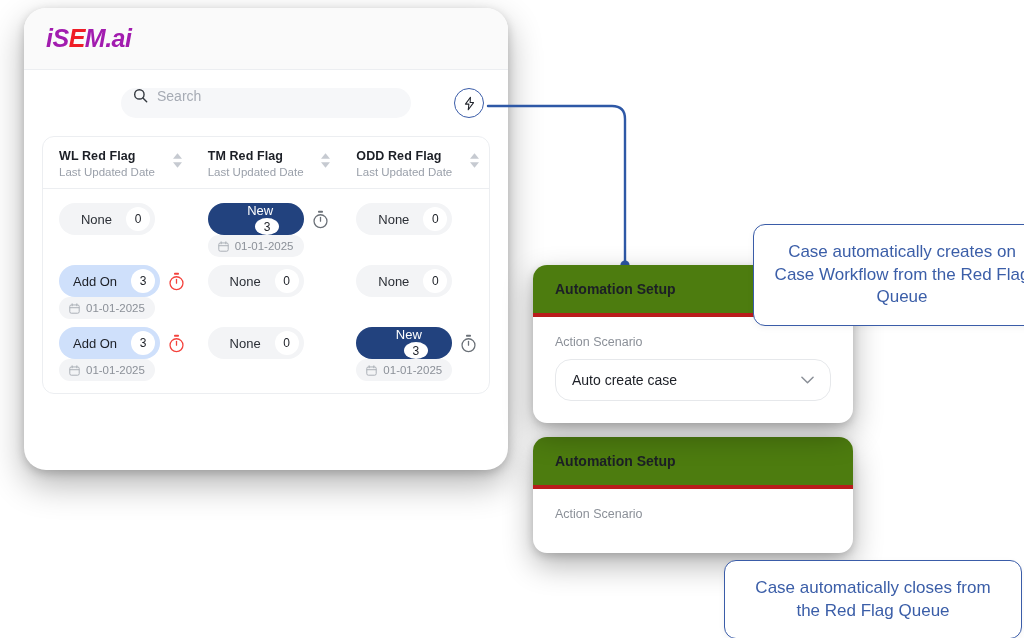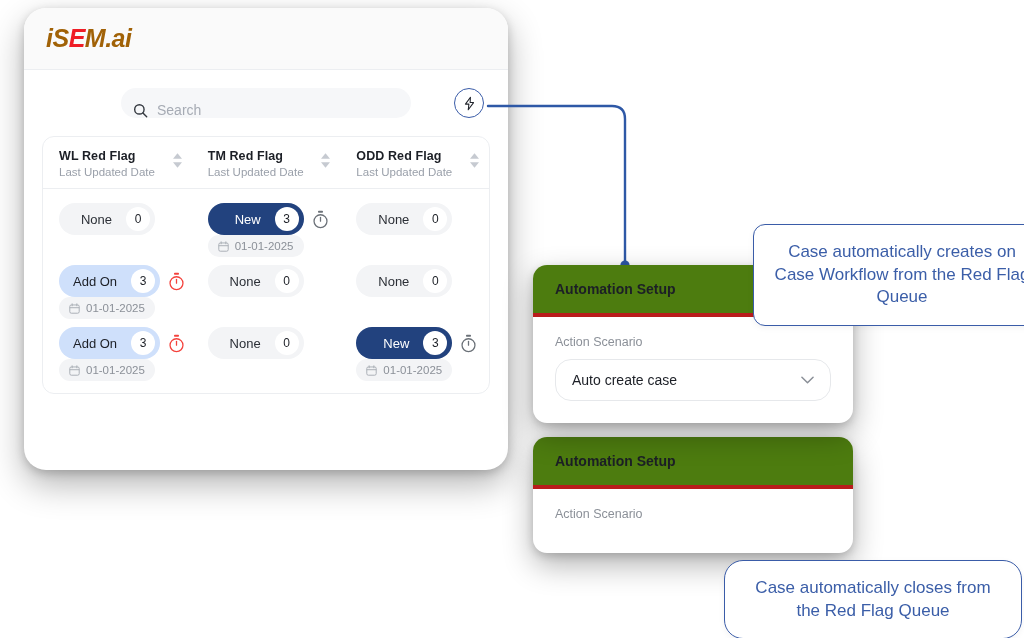--- a/index.html
+++ b/index.html
@@ -22,34 +22,34 @@
     z-index: 5;
   }
   .app-header {
     height: 62px;
     background: #fafafa;
     border-bottom: 1px solid #eceef1;
     display: flex; align-items: center;
     padding-left: 22px;
   }
   .logo { font-size: 25px; font-weight: 700; letter-spacing: -0.5px; font-style: italic; }
-  .logo .nv { color: #a16207; }
+  .logo .nv { color: #a21caf; }
   .logo .rd { color: #ef1d26; }
 
   
   .search-row {
     position: relative;
     height: 66px;
     display: flex; align-items: center; justify-content: center;
   }
   .search-box {
     width: 290px; height: 30px;
     background: #f6f7f9;
     border-radius: 16px;
-    display: flex; align-items: flex-end;
+    display: flex; align-items: flex-start;
     padding: 0 12px; gap: 9px;
   }
   .search-box .ph { color: #a6abb4; font-size: 14px; }
   .bolt-btn {
     position: absolute; right: 24px; top: 50%;
     transform: translateY(-50%);
     width: 30px; height: 30px;
     border-radius: 50%;
     border: 1.6px solid #3a5ca8;
     background: #fff;
@@ -86,21 +86,21 @@
     width: 24px; height: 24px; border-radius: 50%;
     background: #ffffff; color: #1c1f26;
     font-size: 12px; font-weight: 500;
     display: flex; align-items: center; justify-content: center;
     margin-left: 14px;
   }
   .pill.none { background: #f3f4f6; }
   .pill.none .lbl { color: #2b2f36; }
   .pill.addon { background: #cfe0fb; }
   .pill.addon .lbl { color: #1c1f26; }
-  .pill.new { background: #22427e; }
+  .pill.new { background: #22427e; flex-direction: column; }
   .pill.new .lbl { color: #ffffff; }
 
   .datechip {
     display: inline-flex; align-items: center; gap: 6px;
     background: #f3f4f6; border-radius: 12px;
     height: 22px; padding: 0 10px;
     font-size: 11.5px; color: #8b9098;
   }
   .spacer-row { height: 22px; }
 
@@ -136,21 +136,21 @@
     background: #ffffff;
     border: 1.6px solid #3a5ca8;
     border-radius: 12px;
     color: #3b5ea8;
     font-size: 17px; line-height: 1.33;
     text-align: center;
     padding: 16px 18px;
     box-shadow: 0 2px 6px rgba(0,0,0,0.05);
   }
   #callout-create { left: 753px; top: 224px; width: 298px; z-index: 20; }
-  #callout-close  { left: 724px; top: 560px; width: 298px; z-index: 20; border-radius: 19px; }
+  #callout-close  { left: 724px; top: 560px; width: 298px; z-index: 20; }
 
   
   #connector { position: absolute; left: 0; top: 0; width: 1024px; height: 638px; z-index: 8; pointer-events: none; }
 </style>
 </head>
 <body>
 
 <div id="stage">
 
   <svg id="connector" viewBox="0 0 1024 638">

